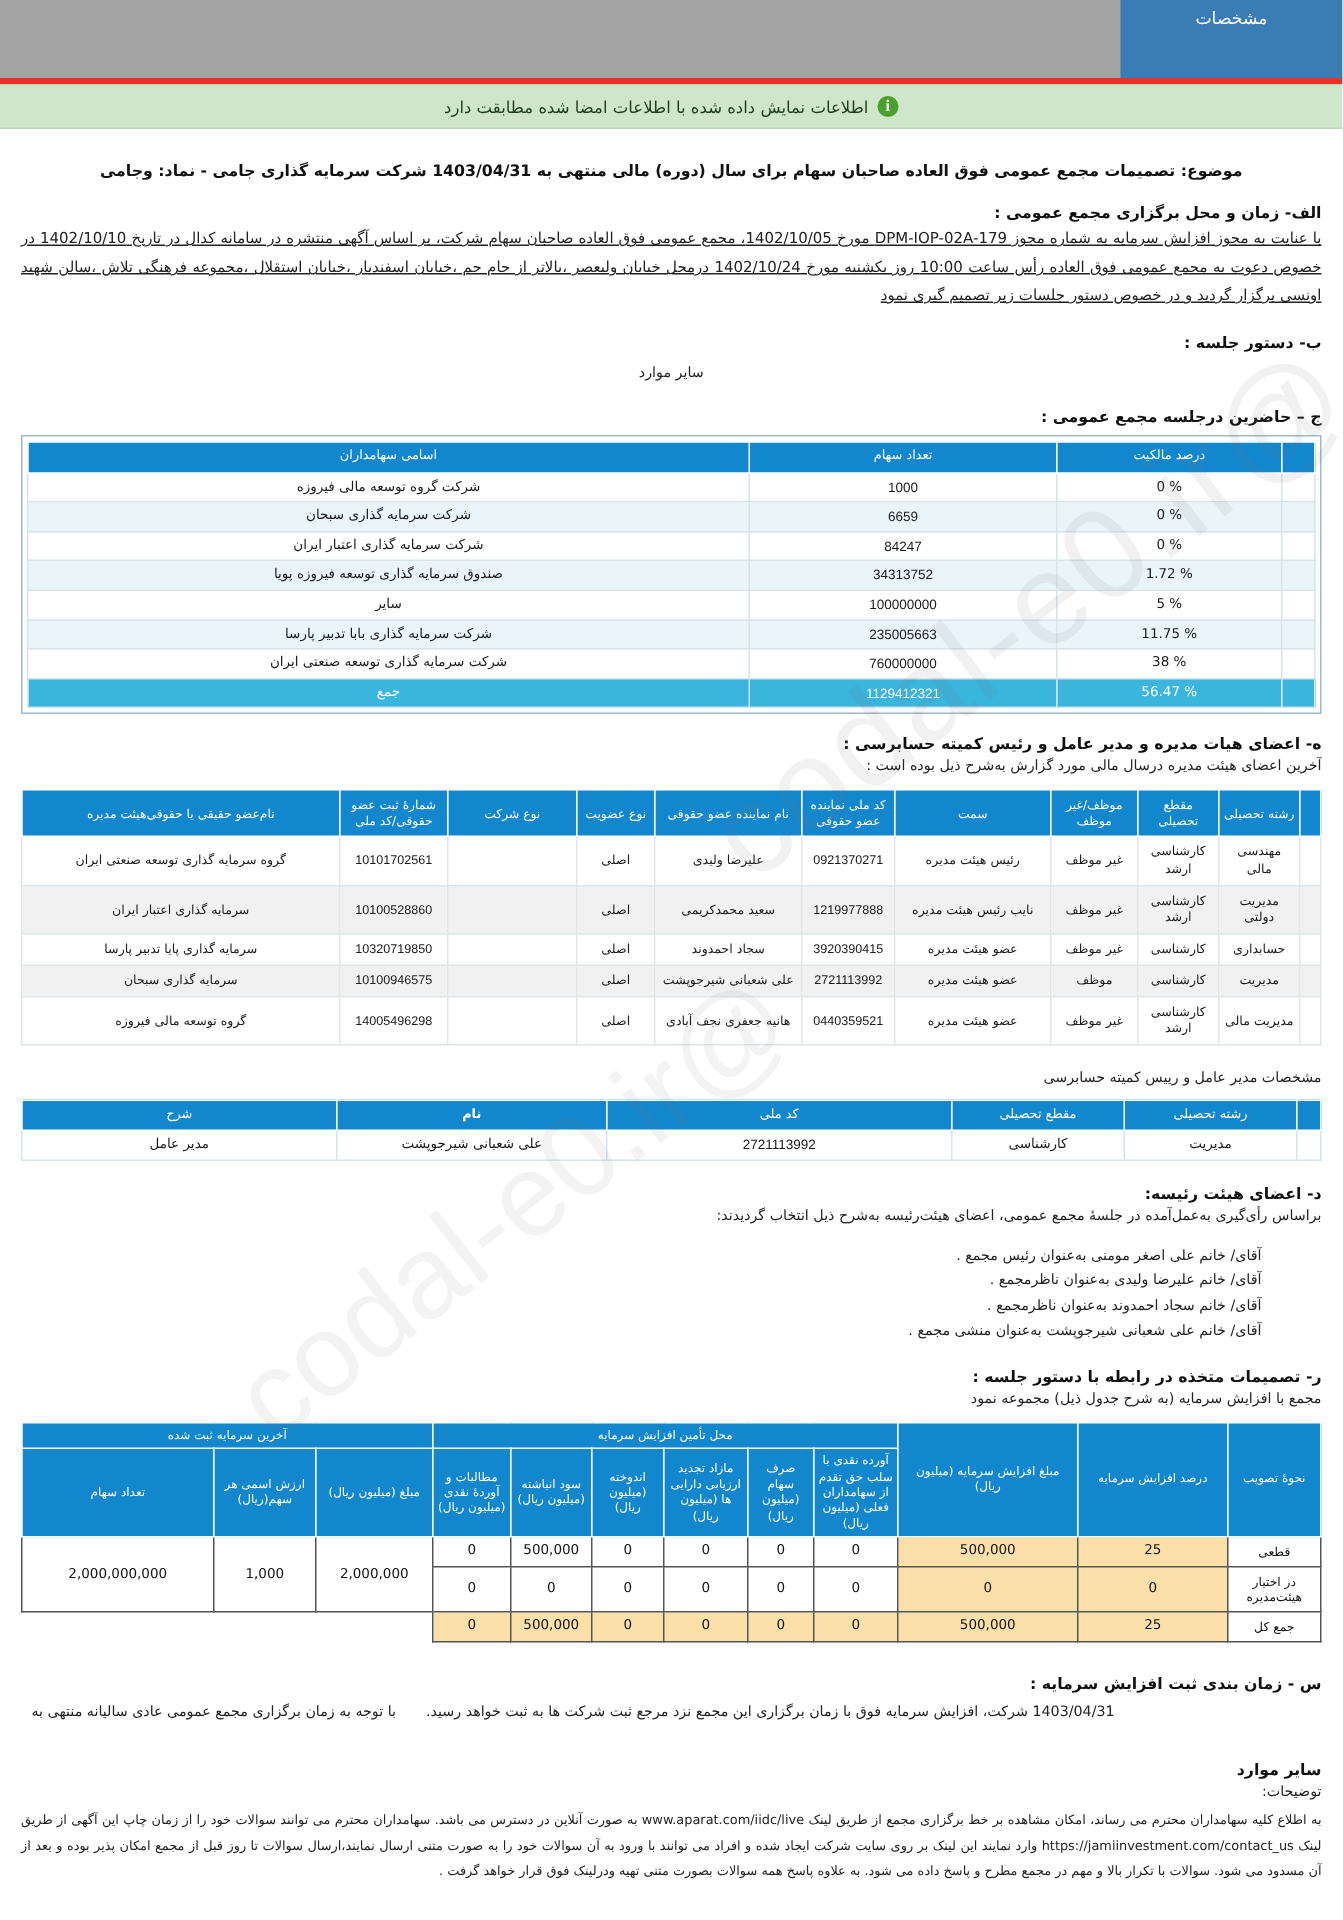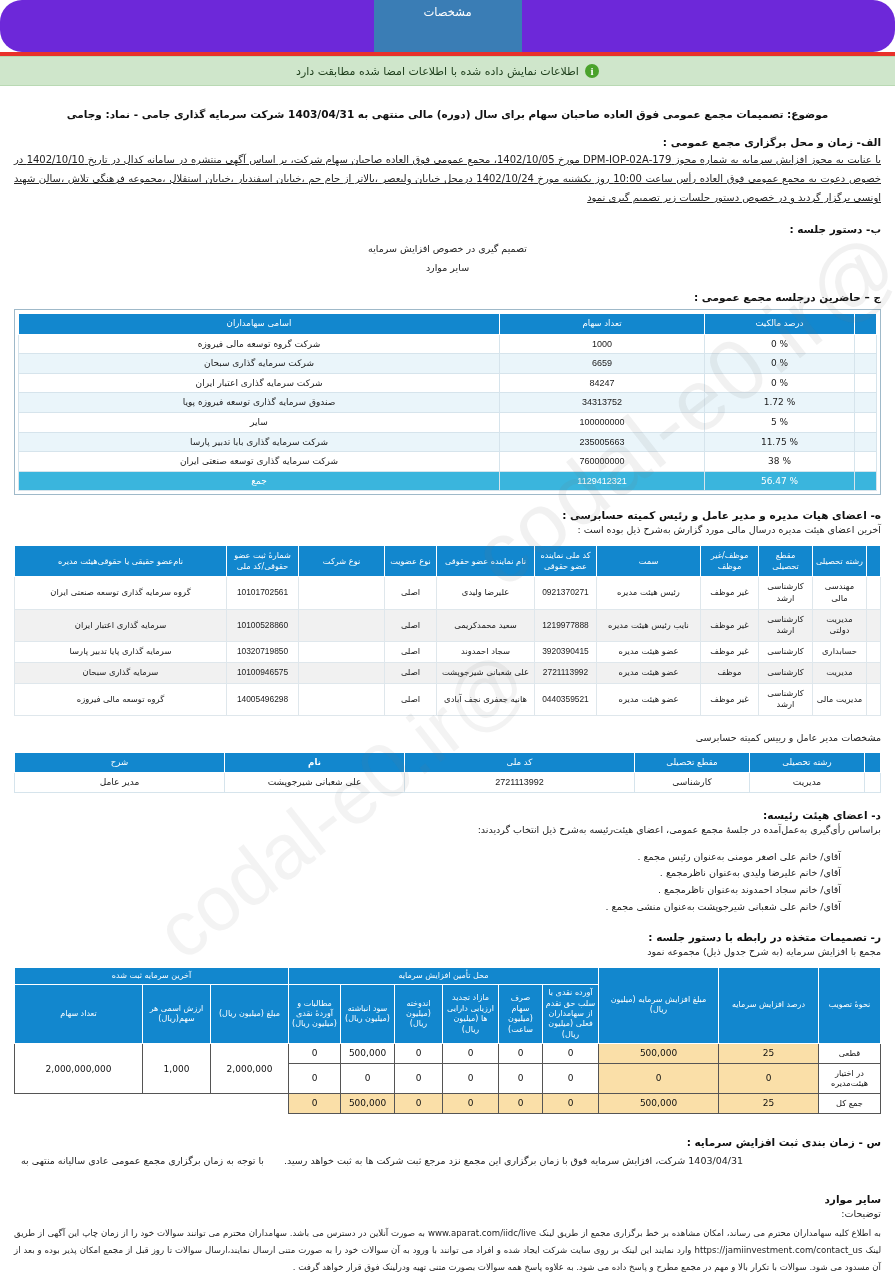--- a/index.html
+++ b/index.html
@@ -8,27 +8,26 @@
     width: 895px; height: 1280px;
     background: #ffffff;
     font-family: "DejaVu Sans", "Liberation Sans", sans-serif;
     direction: rtl;
   }
   .page { position: relative; width: 895px; height: 1280px; overflow: hidden; }
 
   
   .topbar {
     height: 52px;
-    background: #6d28d9;
+    background: #a3a3a3;
     display: flex;
     flex-direction: row-reverse;
-    justify-content: center;
+    justify-content: flex-end;
     align-items: stretch;
     position: relative;
-    border-radius: 22px;
   }
   .tab-active {
     width: 148px;
     background: #3a7db5;
     color: #ffffff;
     font-size: 11.5px;
     display: flex;
     align-items: flex-start;
     justify-content: center;
     padding-top: 5px;
@@ -191,21 +190,20 @@
   <div class="watermark2">@codal-e0.ir</div>
 
   <div class="body-wrap">
 
     <div class="subject">موضوع: تصمیمات مجمع عمومی فوق العاده صاحبان سهام برای سال (دوره) مالی منتهی به 1403/04/31 شرکت سرمایه گذاری جامی - نماد: وجامی</div>
 
     <div class="sec-title">الف- زمان و محل برگزاری مجمع عمومی :</div>
     <div class="para">با عنایت به مجوز افزایش سرمایه به شماره مجوز DPM-IOP-02A-179 مورخ 1402/10/05، مجمع عمومی فوق العاده صاحبان سهام شرکت، بر اساس آگهی منتشره در سامانه کدال در تاریخ 1402/10/10 در خصوص دعوت به مجمع عمومی فوق العاده رأس ساعت 10:00 روز یکشنبه مورخ 1402/10/24 درمحل خیابان ولیعصر ،بالاتر از جام جم ،خیابان اسفندیار ،خیابان استقلال ،مجموعه فرهنگی تلاش ،سالن شهید اونسی  برگزار گردید و در خصوص دستور جلسات زیر تصمیم گیری نمود</div>
 
     <div class="sec-title">ب- دستور جلسه :</div>
-    <div class="center-line">تصمیم گیری در خصوص افزایش سرمایه</div>
     <div class="center-line">سایر موارد</div>
 
     <div class="sec-title" style="margin-top:18px;">ج – حاضرین درجلسه مجمع عمومی :</div>
 
     <div class="tbl-outer">
       <table class="grid">
         <thead>
           <tr>
             <th class="blank-col"></th>
             <th style="width:150px;">درصد مالکیت</th>
@@ -394,21 +392,21 @@
       <thead>
         <tr>
           <th rowspan="2" style="width:62px;">نحوهٔ تصویب</th>
           <th rowspan="2" style="width:100px;">درصد افزایش سرمایه</th>
           <th rowspan="2" style="width:120px;">مبلغ  افزایش سرمایه (میلیون ریال)</th>
           <th colspan="6">محل تأمین  افزایش سرمایه</th>
           <th colspan="3">آخرین سرمایه ثبت شده</th>
         </tr>
         <tr>
           <th style="width:56px;">آورده نقدی با سلب حق تقدم از سهامداران فعلی (میلیون ریال)</th>
-          <th style="width:44px;">صرف سهام (میلیون ساعت)</th>
+          <th style="width:44px;">صرف سهام (میلیون ریال)</th>
           <th style="width:56px;">مازاد تجدید ارزیابی دارایی ها (میلیون ریال)</th>
           <th style="width:48px;">اندوخته (میلیون ریال)</th>
           <th style="width:54px;">سود انباشته (میلیون ریال)</th>
           <th style="width:52px;">مطالبات و آوردهٔ نقدی (میلیون ریال)</th>
           <th style="width:78px;">مبلغ (میلیون ریال)</th>
           <th style="width:68px;">ارزش اسمی هر سهم(ریال)</th>
           <th>تعداد سهام</th>
         </tr>
       </thead>
       <tbody>

